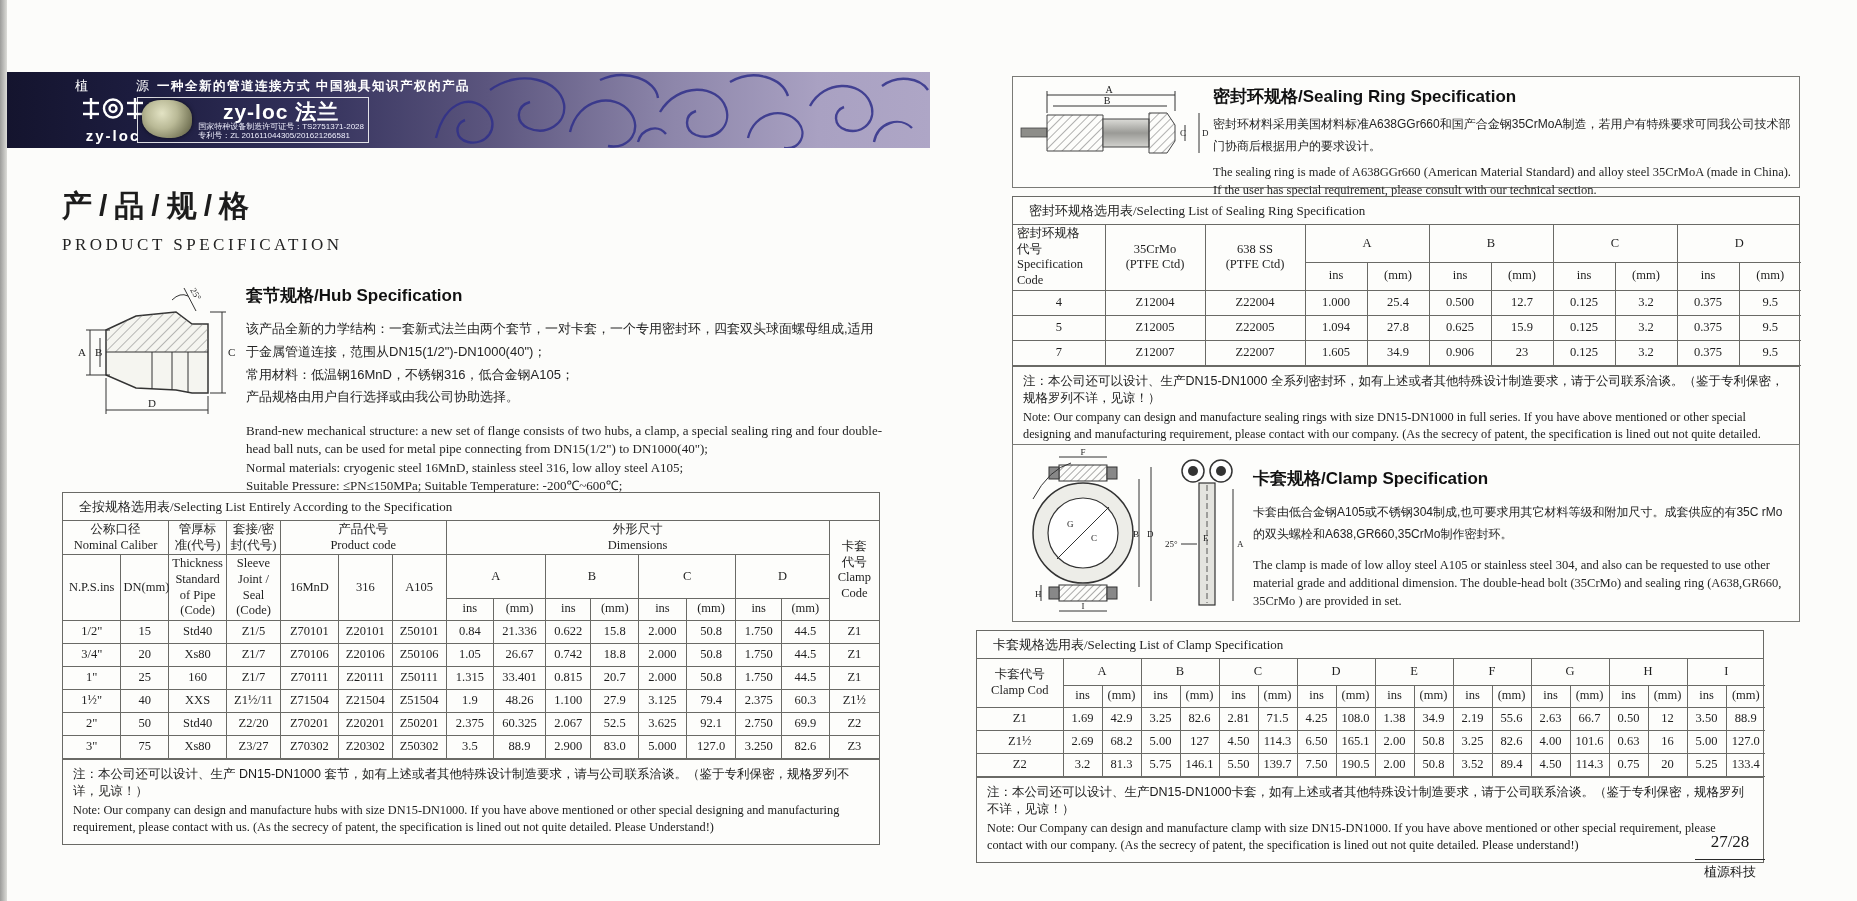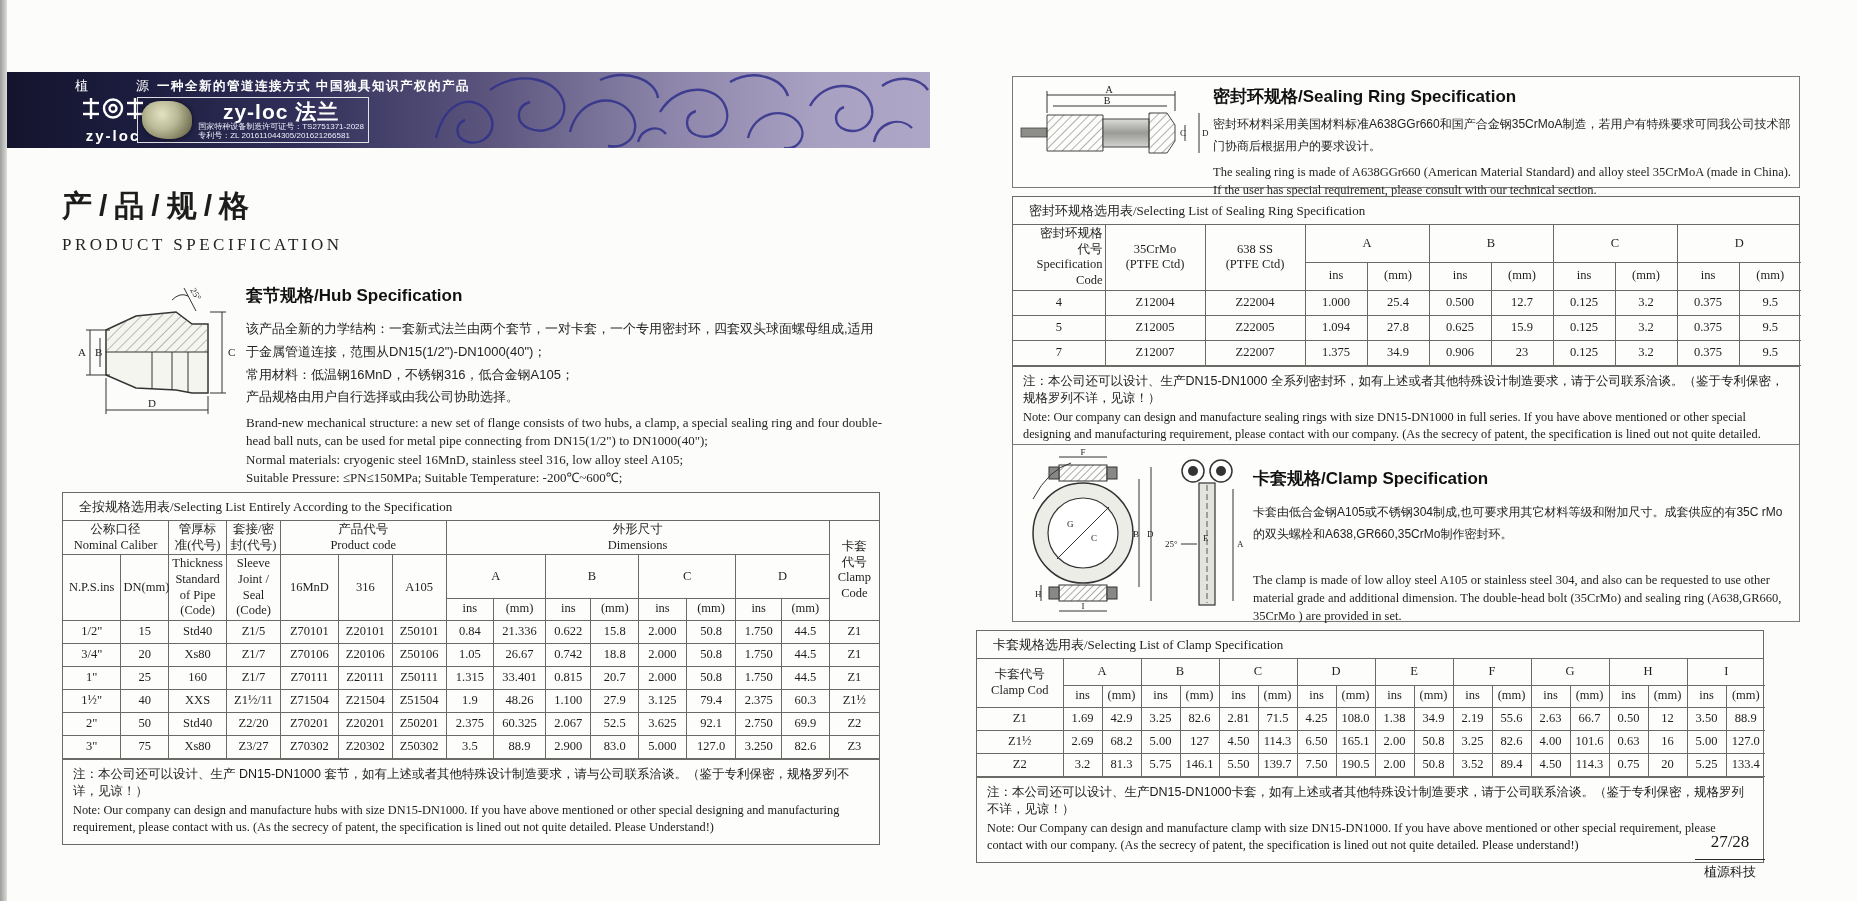--- a/index.html
+++ b/index.html
@@ -10,38 +10,38 @@
 
   
   .brandbar{position:absolute;left:7px;top:72px;width:923px;height:76px;
     background:linear-gradient(90deg,#14142e 0%,#1d1d40 15%,#32305a 32%,#5b557e 52%,#8d86aa 72%,#a9a1c2 88%,#aea6c6 100%);}
   .swirl-svg{position:absolute;right:0;top:0;width:500px;height:76px}
   .logo{position:absolute;left:58px;top:5px;width:96px;height:66px;color:#fff;text-align:center}
   .logo-top{display:flex;justify-content:space-between;padding:0 10px;font-size:13px;letter-spacing:2px}
   .logo-name{font-size:15px;font-weight:bold;letter-spacing:2px;margin-top:1px}
   .slogan{position:absolute;left:150px;top:6px;color:#fff;font-size:12.5px;letter-spacing:1.5px;font-weight:bold}
   .brand-box{position:absolute;left:130px;top:25px;width:232px;height:46px;border:1px solid rgba(255,255,255,.85);
-    display:flex;align-items:center;padding:2px 4px;gap:6px}
+    display:flex;align-items:flex-start;padding:2px 4px;gap:6px}
   .photo{width:54px;height:38px;border-radius:38% 46% 42% 50%;
     background:radial-gradient(circle at 40% 35%,#e3e3c4 0%,#b9b996 40%,#7c7c5d 75%,#4b4b38 100%);
     box-shadow:0 0 4px rgba(0,0,0,.6)}
   .brand-text{flex:1;color:#fff;line-height:1.1}
   .brand-name{font-size:21px;font-weight:bold;letter-spacing:1px;text-align:center}
   .license,.patent{font-size:8px;color:#eeeefc;white-space:nowrap}
 
   
   .page-title{position:absolute;left:62px;top:186px}
   .page-title .zh{font-size:30px;font-weight:bold;letter-spacing:7px;color:#1c1c1c}
   .page-title .en{font-family:"Liberation Serif",serif;font-size:17px;letter-spacing:3.5px;margin-top:8px;color:#222}
 
   .hub-diagram{position:absolute;left:60px;top:278px}
   .hub-text{position:absolute;left:246px;top:284px;width:638px}
   .sec-heading{font-size:17px;font-weight:bold;color:#111}
   .zh-par{font-size:13px;line-height:1.75;margin-top:11px;color:#242424}
-  .en-par{font-family:"Liberation Serif",serif;font-size:13px;line-height:1.42;margin-top:5px;color:#242424}
+  .en-par{font-family:"Liberation Serif",serif;font-size:13px;line-height:1.42;margin-top:13px;color:#242424}
 
   
   .tbl-wrap{position:absolute;border:1px solid #6a6a66;background:#fdfdfb}
   .tbl-title{font-size:13px;padding:5px 0 4px 16px;border-bottom:1px solid #6a6a66;font-family:"Liberation Serif",serif;color:#1e1e1e}
   table.spec{width:100%;border-collapse:collapse;table-layout:fixed}
   table.spec th,table.spec td{border:1px solid #6a6a66;text-align:center;vertical-align:middle;
     font-family:"Liberation Serif",serif;font-size:12.5px;font-weight:normal;color:#1e1e1e;padding:1px 2px}
   table.spec th{white-space:pre-line;line-height:1.25}
   table.spec tr>*:first-child{border-left:none}
   table.spec tr>*:last-child{border-right:none}
@@ -63,21 +63,21 @@
   .rbox .zh-par{font-size:12px;line-height:1.8;margin-top:6px}
   .rbox .en-par{font-size:12.5px;line-height:1.45;margin-top:6px}
 
   .seal-tbl{left:1012px;top:196px;width:788px}
   .seal-tbl td{height:25px}
 
   .clamp-box{left:1012px;top:444px;width:788px;height:178px}
   .clamp-box .dia{position:absolute;left:4px;top:4px}
   .clamp-box .txt{position:absolute;left:240px;top:22px;width:540px}
   .clamp-box .zh-par{margin-top:12px}
-  .clamp-box .en-par{margin-top:26px}
+  .clamp-box .en-par{margin-top:11px}
 
   .clamp-tbl{left:976px;top:630px;width:788px}
   .clamp-tbl td{height:23px}
 
   
   .footer{position:absolute;left:1650px;top:832px;width:160px;text-align:center}
   .page-num{display:inline-block;font-family:Liberation Serif, serif;font-size:17px;
     border-bottom:1.5px solid #2a2a2a;padding:0 16px 7px 16px;color:#1a1a1a}
   .company{font-size:13px;margin-top:3px;color:#1a1a1a}
 
@@ -421,21 +421,21 @@
           <col style="width:62px">
           <col style="width:62px">
           <col style="width:62px">
         <col style="width:62px">
           <col style="width:62px">
           <col style="width:62px">
           <col style="width:62px">
       </colgroup>
       <tbody>
           <tr style="height:32px">
-        <th rowspan="2" style="text-align:right;padding-left:4px">密封环规格
+        <th rowspan="2" style="text-align:left;padding-left:4px">密封环规格
 代号
 Specification
 Code</th>
         <th rowspan="2">35CrMo
 (PTFE Ctd)</th>
         <th rowspan="2">638 SS
 (PTFE Ctd)</th>
         <th colspan="2">A</th>
         <th colspan="2">B</th>
         <th colspan="2">C</th>
@@ -476,21 +476,21 @@
             <td>15.9</td>
             <td>0.125</td>
             <td>3.2</td>
             <td>0.375</td>
             <td>9.5</td>
           </tr>
           <tr>
             <td>7</td>
             <td>Z12007</td>
             <td>Z22007</td>
-            <td>1.375</td>
+            <td>1.605</td>
             <td>34.9</td>
             <td>0.906</td>
             <td>23</td>
             <td>0.125</td>
             <td>3.2</td>
             <td>0.375</td>
             <td>9.5</td>
           </tr>
         </tbody>
     </table>

